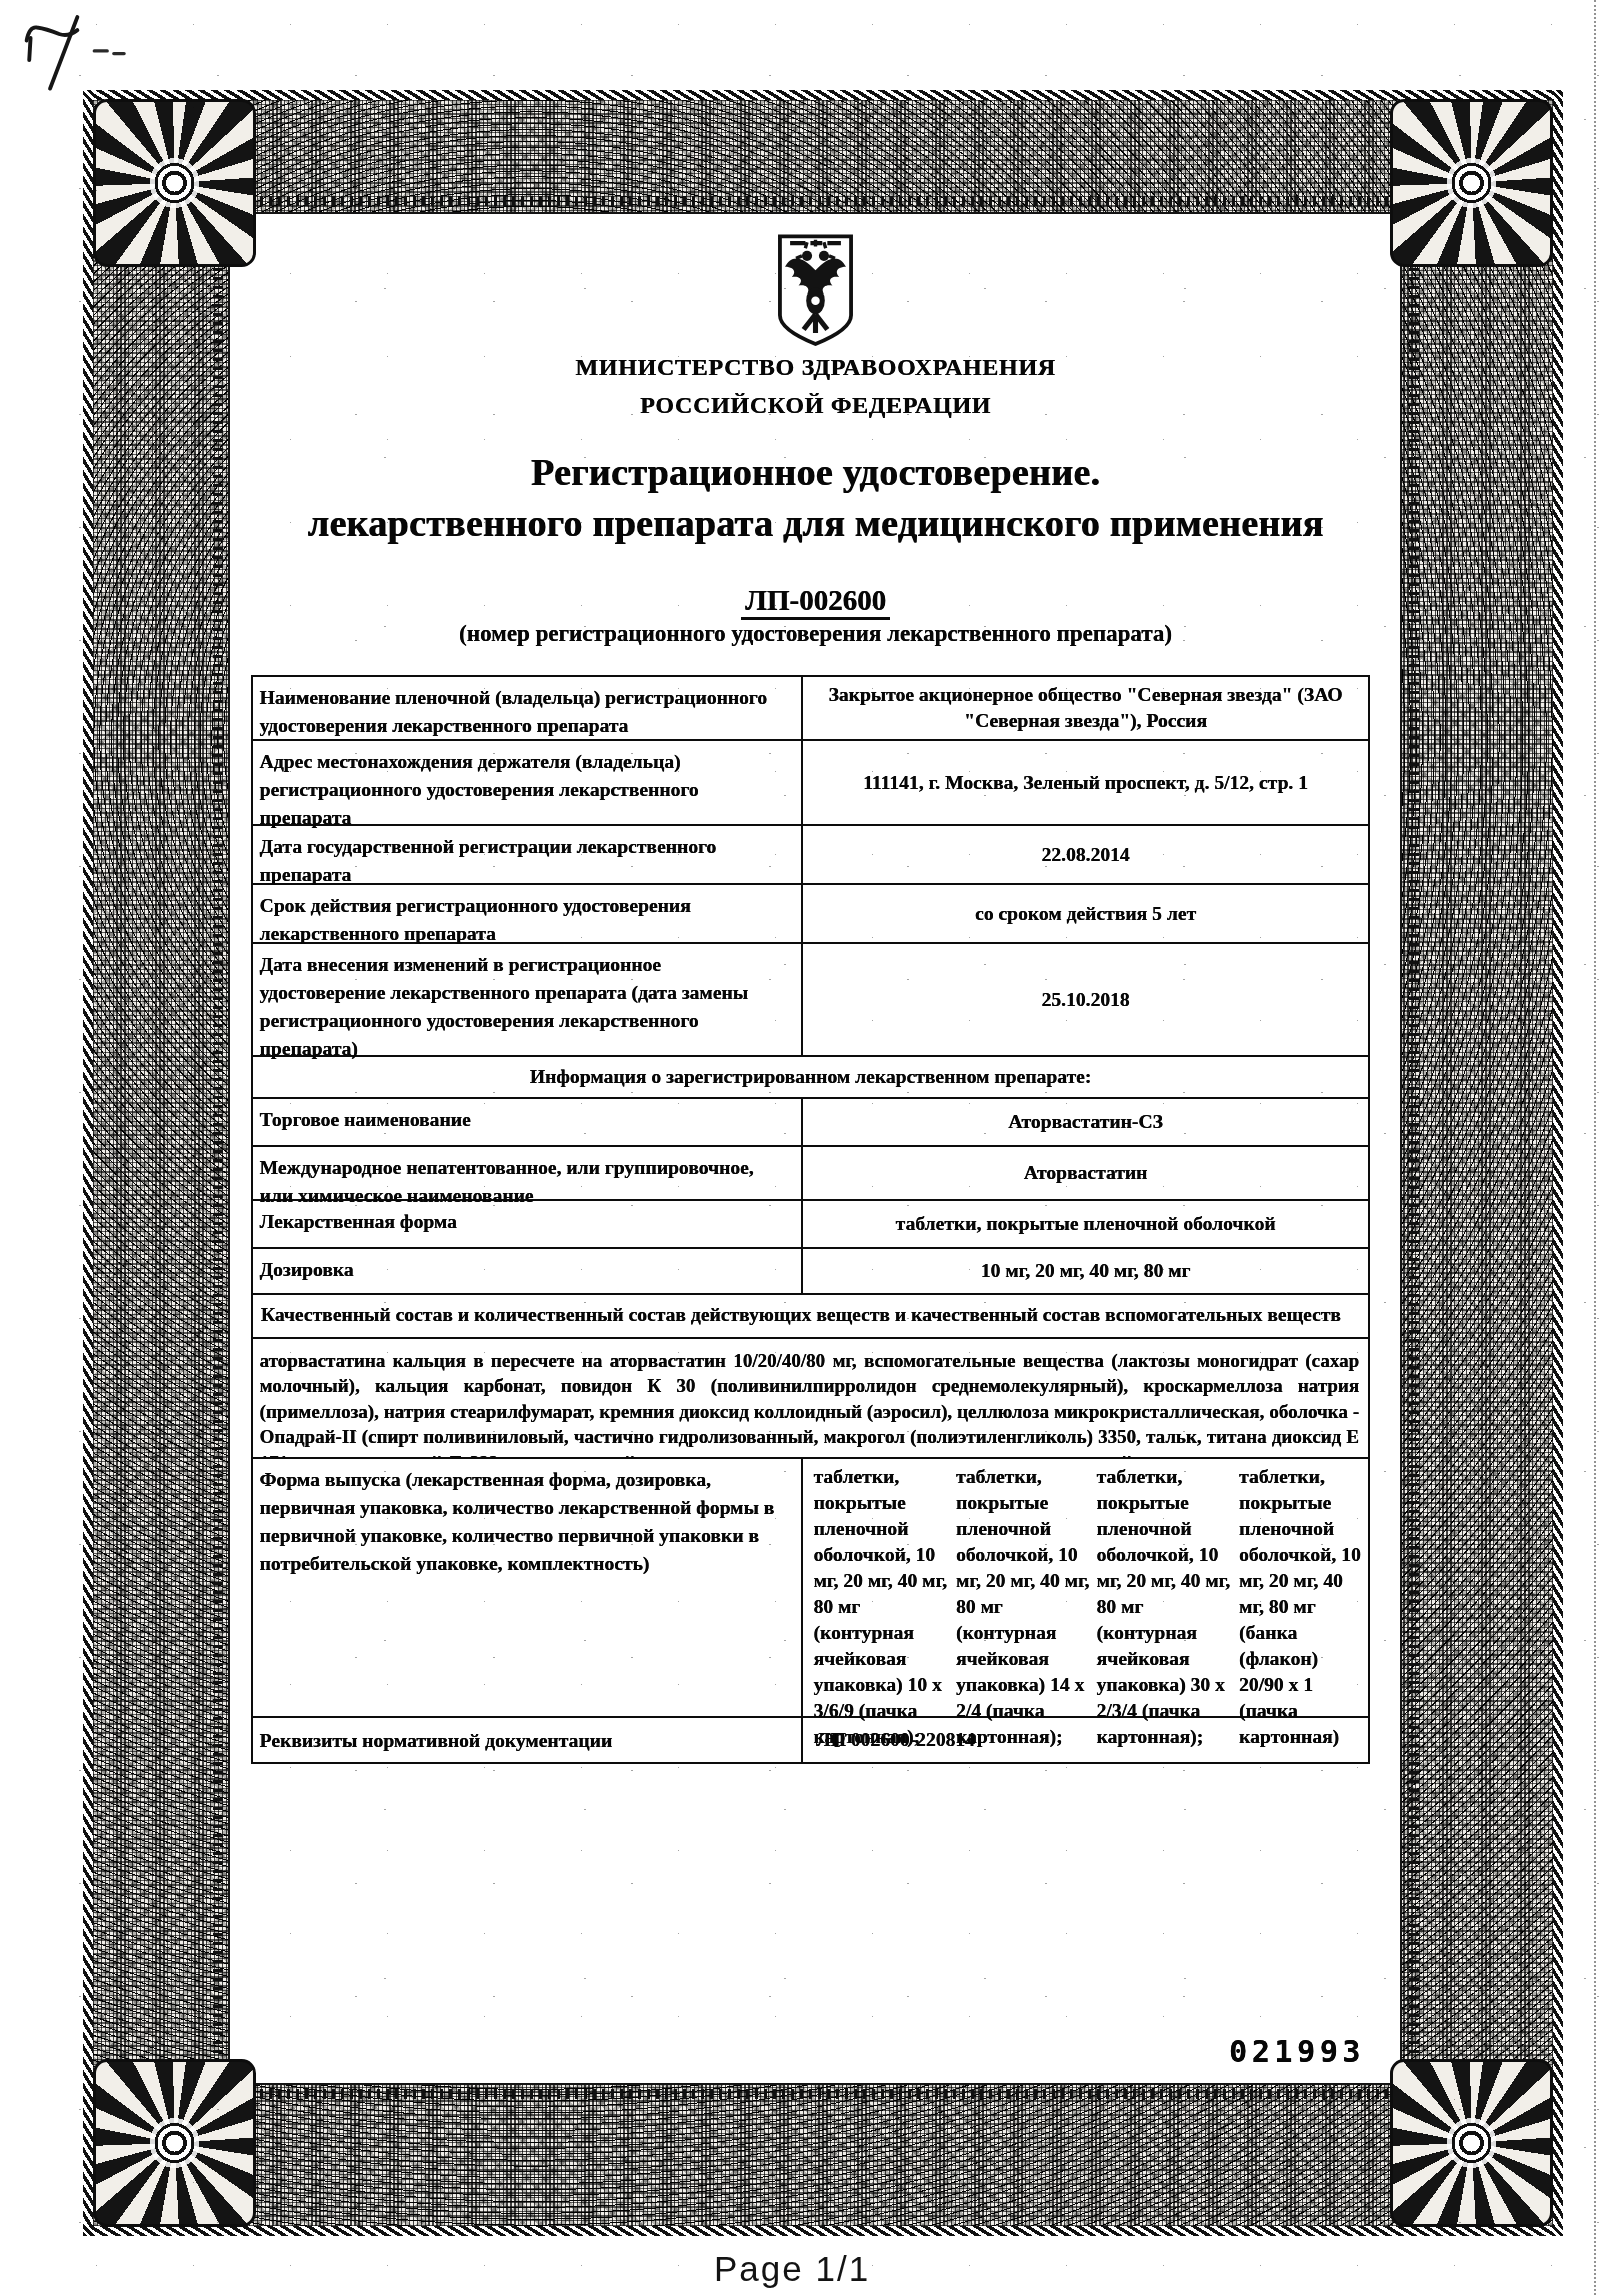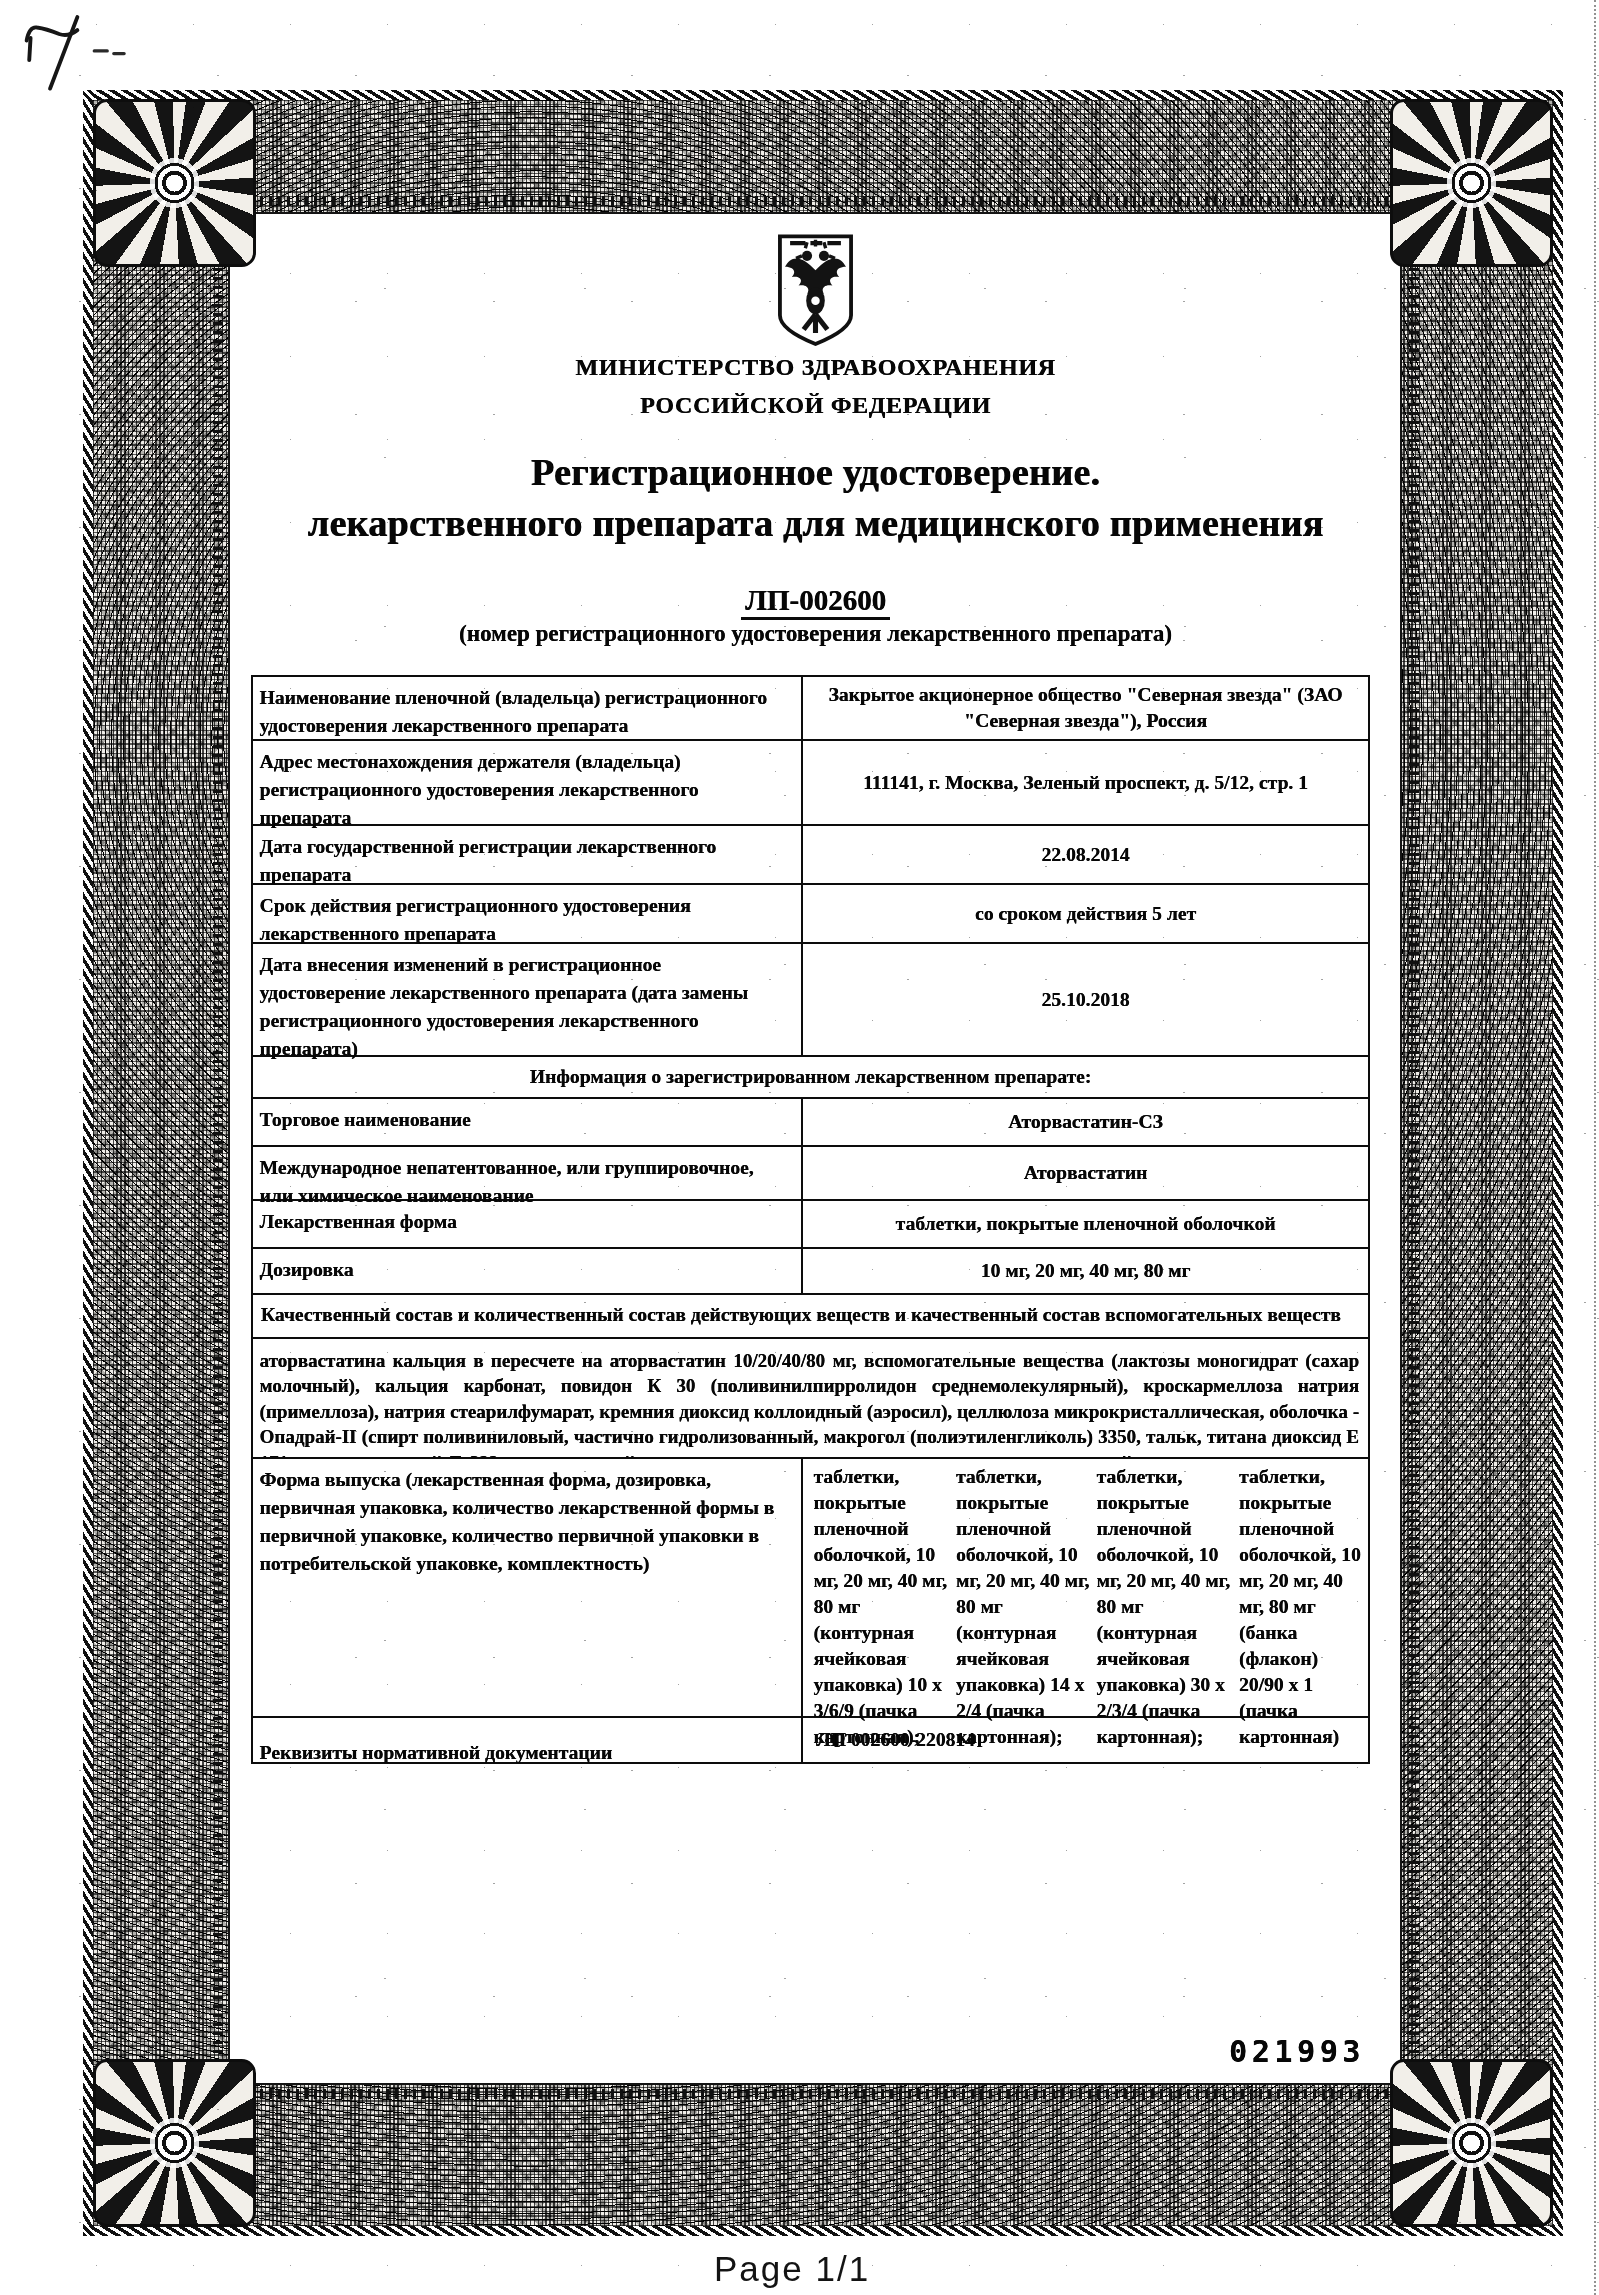--- a/index.html
+++ b/index.html
@@ -203,21 +203,21 @@
       <div class="td-label">Форма выпуска (лекарственная форма, дозировка, первичная упаковка, количество лекарственной формы в первичной упаковке, количество первичной упаковки в потребительской упаковке, комплектность)</div>
       <div class="td-value td-pack">
         <div>таблетки, покрытые пленочной оболочкой, 10 мг, 20 мг, 40 мг, 80 мг (контурная ячейковая упаковка) 10 х 3/6/9 (пачка картонная);</div>
         <div>таблетки, покрытые пленочной оболочкой, 10 мг, 20 мг, 40 мг, 80 мг (контурная ячейковая упаковка) 14 х 2/4 (пачка картонная);</div>
         <div>таблетки, покрытые пленочной оболочкой, 10 мг, 20 мг, 40 мг, 80 мг (контурная ячейковая упаковка) 30 х 2/3/4 (пачка картонная);</div>
         <div>таблетки, покрытые пленочной оболочкой, 10 мг, 20 мг, 40 мг, 80 мг (банка (флакон) 20/90 х 1 (пачка картонная)</div>
       </div>
     </div>
 
     <div class="tr" style="height:46px">
-      <div class="td-label" style="padding-top:21px">Реквизиты нормативной документации</div>
+      <div class="td-label" style="padding-top:9px">Реквизиты нормативной документации</div>
       <div class="td-value td-left">ЛП 002600-220814</div>
     </div>
 
   </div>
 
   <div class="serial">021993</div>
 
   <div class="page-indicator">Page 1/1</div>
 
 </div>

